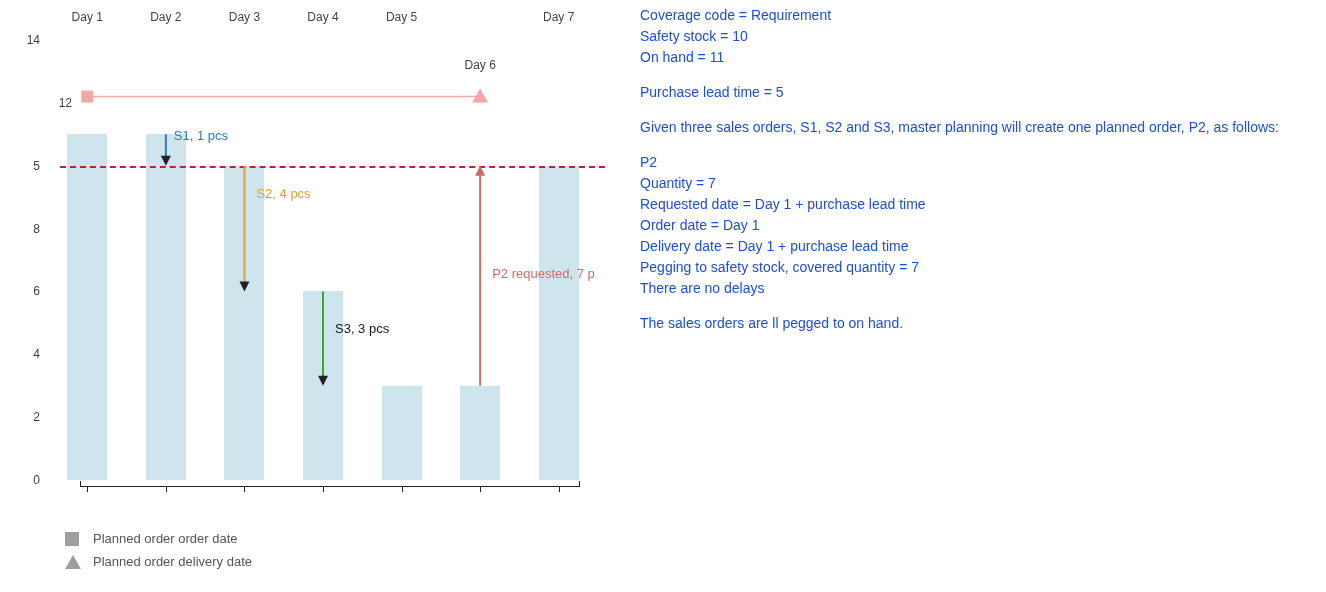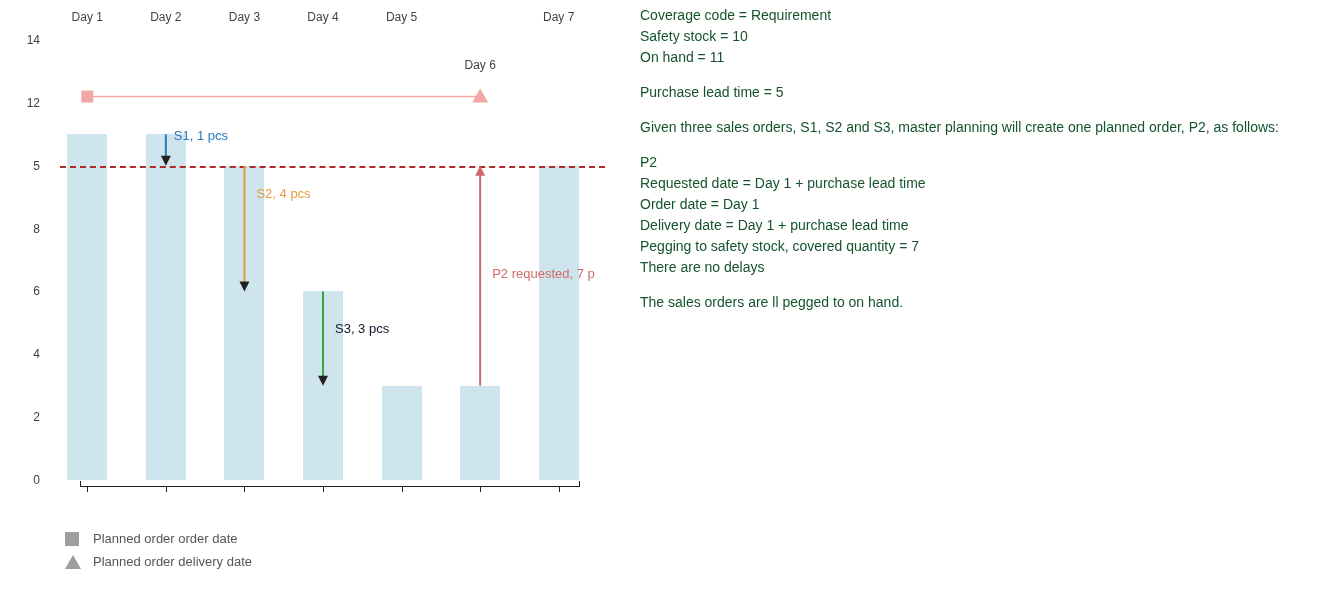--- a/index.html
+++ b/index.html
@@ -85,21 +85,21 @@
       width: 0; height: 0; border-left: 8px solid transparent; border-right: 8px solid transparent; border-bottom: 14px solid #9e9e9e; margin-right: 12px;
     }
     .annotation {
       position: absolute;
       font-size: 13px;
       white-space: nowrap;
     }
     .info-panel {
       padding: 5px 0 9px 5px;
       font-size: 14px;
-      color: #14532d;
+      color: #1d4ed8;
       line-height: 1.5;
     }
     .info-panel p { margin: 0; }
     .info-panel .spacer { height: 14px; }
     svg { position:absolute; top:0; left:0; overflow: visible; }
   </style>
 </head>
 <body>
 
 <div class="container">
@@ -112,21 +112,21 @@
         <div class="x-axis-label" style="left: 303px;">Day 4</div>
         <div class="x-axis-label" style="left: 381.571px;">Day 5</div>
         <div class="x-axis-label" style="left: 460.143px; margin-top: 48px;">Day 6</div>
         <div class="x-axis-label" style="left: 538.714px;">Day 7</div>
         <div class="y-axis-label" style="top: 470px;">0</div>
         <div class="y-axis-label" style="top: 407.143px;">2</div>
         <div class="y-axis-label" style="top: 344.286px;">4</div>
         <div class="y-axis-label" style="top: 281.429px;">6</div>
         <div class="y-axis-label" style="top: 218.571px;">8</div>
         <div class="y-axis-label" style="top: 155.714px;">5</div>
-        <div class="y-axis-label" style="top: 92.8571px;">12</div>
+        <div class="y-axis-label" style="top: 92.8571px; margin-left: 32px;">12</div>
         <div class="y-axis-label" style="top: 30px;">14</div>
         <div class="bar" style="left: 47.2857px; width: 40px; height: 345.714px; bottom: 10px;"></div>
         <div class="bar" style="left: 125.857px; width: 40px; height: 345.714px; bottom: 10px;"></div>
         <div class="bar" style="left: 204.429px; width: 40px; height: 314.286px; bottom: 10px;"></div>
         <div class="bar" style="left: 283px; width: 40px; height: 188.571px; bottom: 10px;"></div>
         <div class="bar" style="left: 361.571px; width: 40px; height: 94.2857px; bottom: 10px;"></div>
         <div class="bar" style="left: 440.143px; width: 40px; height: 94.2857px; bottom: 10px;"></div>
         <div class="bar" style="left: 518.714px; width: 40px; height: 314.286px; bottom: 10px;"></div>
         <div class="safety-line" style="top: 155.714px;"></div>
         <div class="baseline" style="top: 476px;">
@@ -173,20 +173,21 @@
   <div class="info-panel">
     <p>Coverage code = Requirement</p>
     <p>Safety stock = 10</p>
     <p>On hand = 11</p>
     <div class="spacer"></div>
     <p>Purchase lead time = 5</p>
     <div class="spacer"></div>
     <p>Given three sales orders, S1, S2 and S3, master planning will create one planned order, P2, as follows:</p>
     <div class="spacer"></div>
     <p>P2</p>
+    <p>Quantity = 7</p>
     <p>Requested date = Day 1 + purchase lead time</p>
     <p>Order date = Day 1</p>
     <p>Delivery date = Day 1 + purchase lead time</p>
     <p>Pegging to safety stock, covered quantity = 7</p>
     <p>There are no delays</p>
     <div class="spacer"></div>
     <p> The sales orders are ll pegged to on hand.</p>
   </div>
 
 </div>

